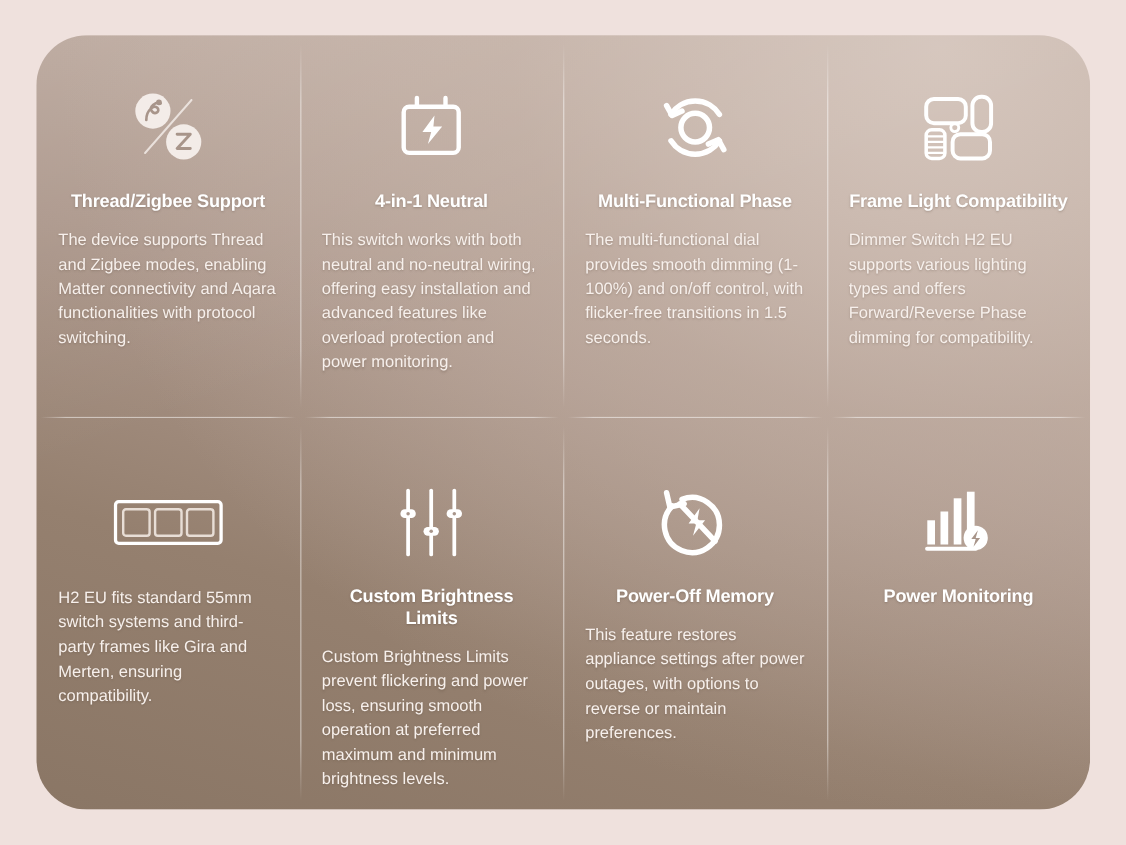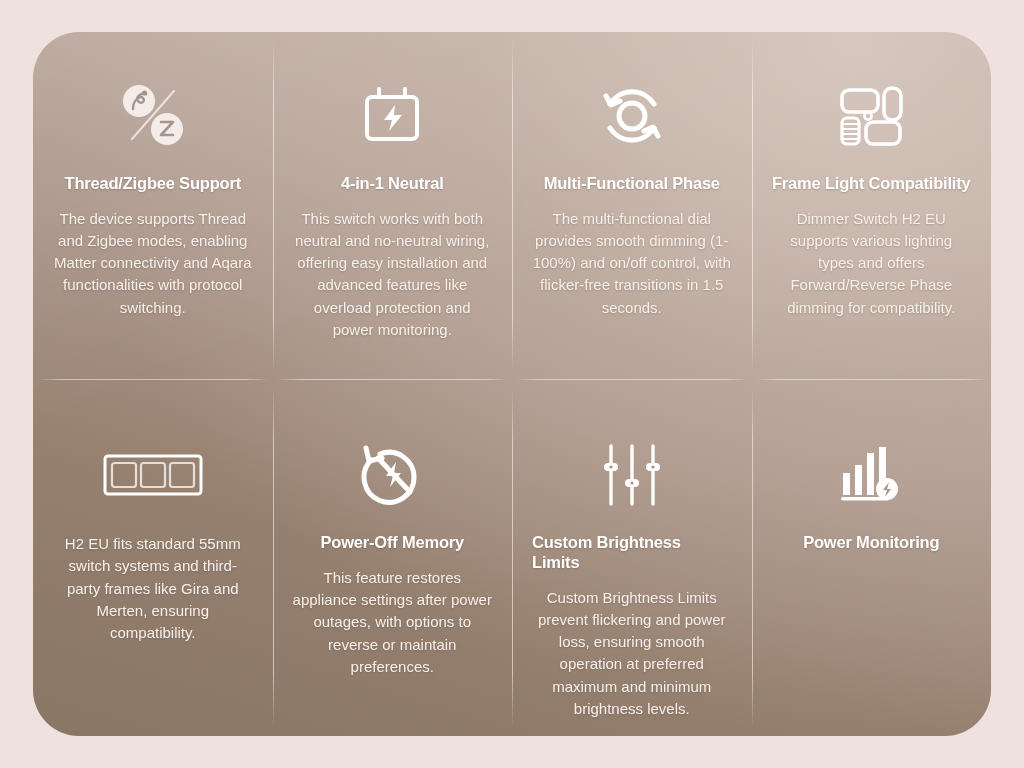--- a/index.html
+++ b/index.html
@@ -75,33 +75,33 @@
     justify-content:center;
     margin-top:14px;
     margin-bottom:14px;
   }
   .icon-wrap svg { display:block; }
 
   .cell-title {
     color:#ffffff;
     font-size:16.5px;
     font-weight:bold;
-    text-align:left;
+    text-align:center;
     letter-spacing:-0.2px;
     line-height:1.2;
     margin-bottom:14px;
     text-shadow:0 1px 2px rgba(90,72,60,0.35);
   }
 
   .cell-desc {
     color:#f6 efe;
     color:#f7f0ec;
     font-size:15px;
     line-height:1.48;
-    text-align:center;
+    text-align:left;
     max-width:216px;
     text-shadow:0 1px 2px rgba(90,72,60,0.3);
   }
 
   
   .row2 .icon-wrap { margin-top:26px; }
 </style>
 </head>
 <body>
 
@@ -175,51 +175,51 @@
           <rect x="9" y="9" width="24" height="24" rx="2.5" fill="none" stroke="#e8ded6" stroke-width="2.2"></rect>
           <rect x="38" y="9" width="24" height="24" rx="2.5" fill="none" stroke="#e8ded6" stroke-width="2.2"></rect>
           <rect x="67" y="9" width="24" height="24" rx="2.5" fill="none" stroke="#e8ded6" stroke-width="2.2"></rect>
         </svg>
       </div>
       <div class="cell-desc">H2 EU fits standard 55mm switch systems and third-party frames like Gira and Merten, ensuring compatibility.</div>
     </div>
 
     <div class="cell vdiv hdiv row2">
       <div class="icon-wrap">
-        <svg width="68" height="66" viewBox="0 0 68 66">
-          <path d="M13 18 A25 25 0 1 0 22 12" fill="none" stroke="#ffffff" stroke-width="5" stroke-linecap="round"></path>
-          <path d="M8 6 L11 19 L24 16" fill="none" stroke="#ffffff" stroke-width="5" stroke-linecap="round" stroke-linejoin="round"></path>
-          <path d="M38 20 L28 34 h7 l-3 11 L43 31 h-7 z" fill="#ffffff"></path>
-          <line x1="20" y1="16" x2="52" y2="50" stroke="#ffffff" stroke-width="5" stroke-linecap="round"></line>
-        </svg>
-      </div>
-      <div class="cell-title">Power-Off Memory</div>
-      <div class="cell-desc">This feature restores appliance settings after power outages, with options to reverse or maintain preferences.</div>
-    </div>
-
-    <div class="cell vdiv hdiv row2">
-      <div class="icon-wrap">
         <svg width="58" height="64" viewBox="0 0 58 64">
           <line x1="8" y1="3" x2="8" y2="61" stroke="#ffffff" stroke-width="3.4" stroke-linecap="round"></line>
           <line x1="29" y1="3" x2="29" y2="61" stroke="#ffffff" stroke-width="3.4" stroke-linecap="round"></line>
           <line x1="50" y1="3" x2="50" y2="61" stroke="#ffffff" stroke-width="3.4" stroke-linecap="round"></line>
           <rect x="1" y="20" width="14" height="8" rx="4" fill="#ffffff"></rect>
           <rect x="22" y="36" width="14" height="8" rx="4" fill="#ffffff"></rect>
           <rect x="43" y="20" width="14" height="8" rx="4" fill="#ffffff"></rect>
           <circle cx="8" cy="24" r="1.6" fill="#a8958a"></circle>
           <circle cx="29" cy="40" r="1.6" fill="#a8958a"></circle>
           <circle cx="50" cy="24" r="1.6" fill="#a8958a"></circle>
         </svg>
       </div>
       <div class="cell-title">Custom Brightness Limits</div>
       <div class="cell-desc">Custom Brightness Limits prevent flickering and power loss, ensuring smooth operation at preferred maximum and minimum brightness levels.</div>
     </div>
 
     <div class="cell vdiv hdiv row2">
       <div class="icon-wrap">
+        <svg width="68" height="66" viewBox="0 0 68 66">
+          <path d="M13 18 A25 25 0 1 0 22 12" fill="none" stroke="#ffffff" stroke-width="5" stroke-linecap="round"></path>
+          <path d="M8 6 L11 19 L24 16" fill="none" stroke="#ffffff" stroke-width="5" stroke-linecap="round" stroke-linejoin="round"></path>
+          <path d="M38 20 L28 34 h7 l-3 11 L43 31 h-7 z" fill="#ffffff"></path>
+          <line x1="20" y1="16" x2="52" y2="50" stroke="#ffffff" stroke-width="5" stroke-linecap="round"></line>
+        </svg>
+      </div>
+      <div class="cell-title">Power-Off Memory</div>
+      <div class="cell-desc">This feature restores appliance settings after power outages, with options to reverse or maintain preferences.</div>
+    </div>
+
+    <div class="cell vdiv hdiv row2">
+      <div class="icon-wrap">
         <svg width="64" height="60" viewBox="0 0 64 60">
           <rect x="4" y="28" width="7" height="22" fill="#ffffff"></rect>
           <rect x="16" y="20" width="7" height="30" fill="#ffffff"></rect>
           <rect x="28" y="8" width="7" height="42" fill="#ffffff"></rect>
           <rect x="40" y="2" width="7" height="48" fill="#ffffff"></rect>
           <rect x="2" y="52" width="48" height="3.6" rx="1.8" fill="#ffffff"></rect>
           <circle cx="48" cy="44" r="11" fill="#ffffff"></circle>
           <path d="M50 37 L44 45 h4 l-2 7 L52 44 h-4 z" fill="#a8958a"></path>
         </svg>
       </div>

